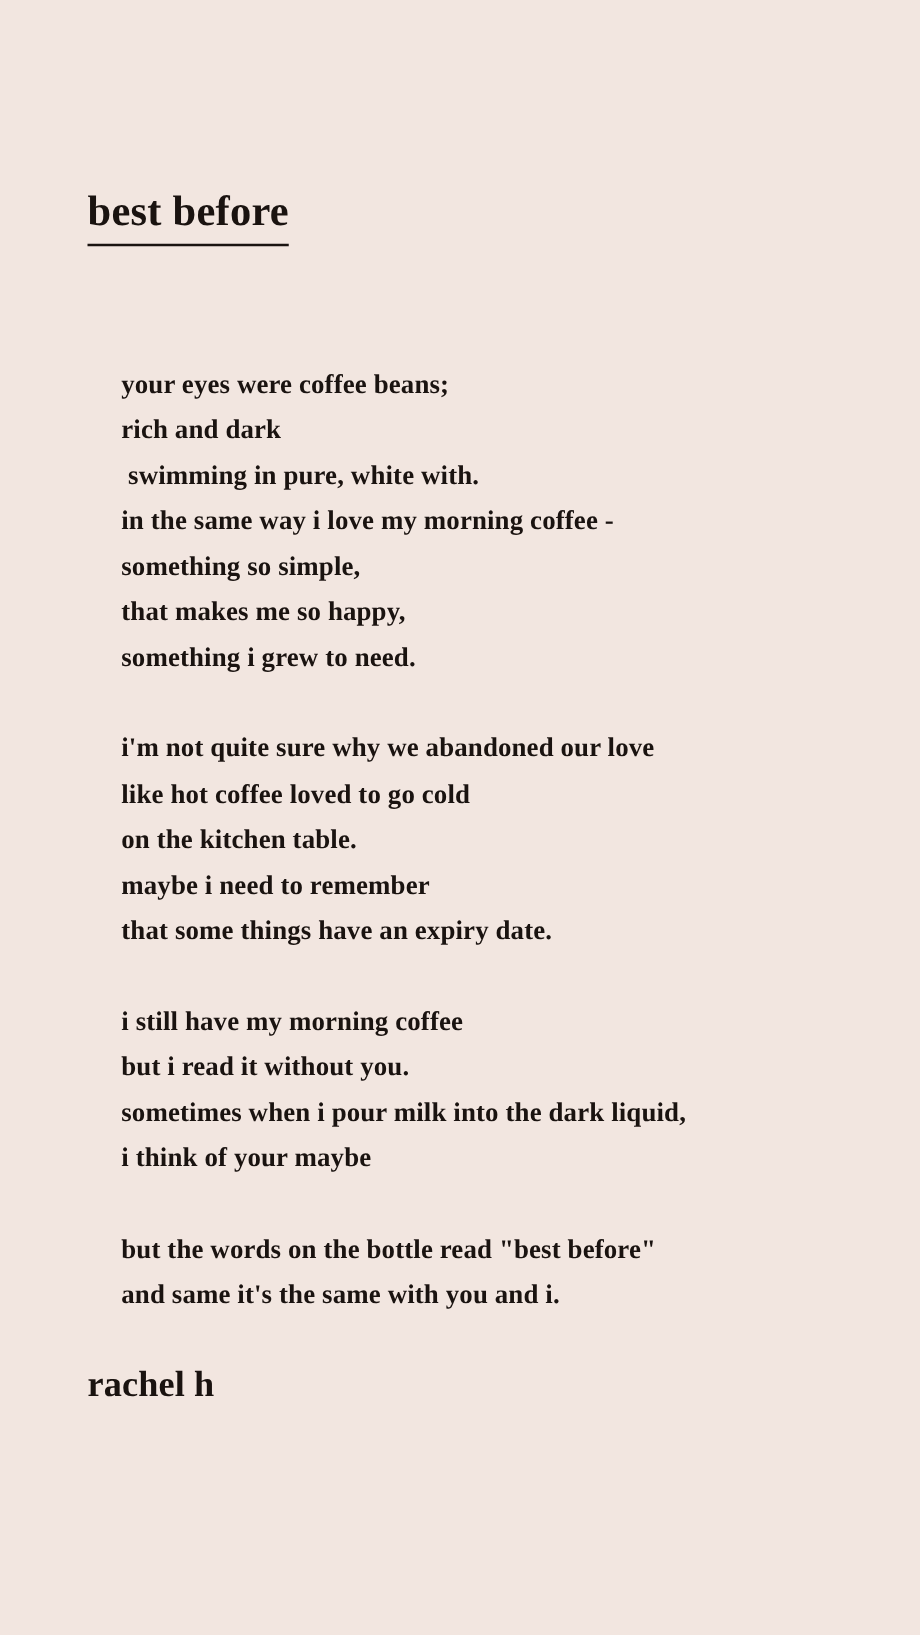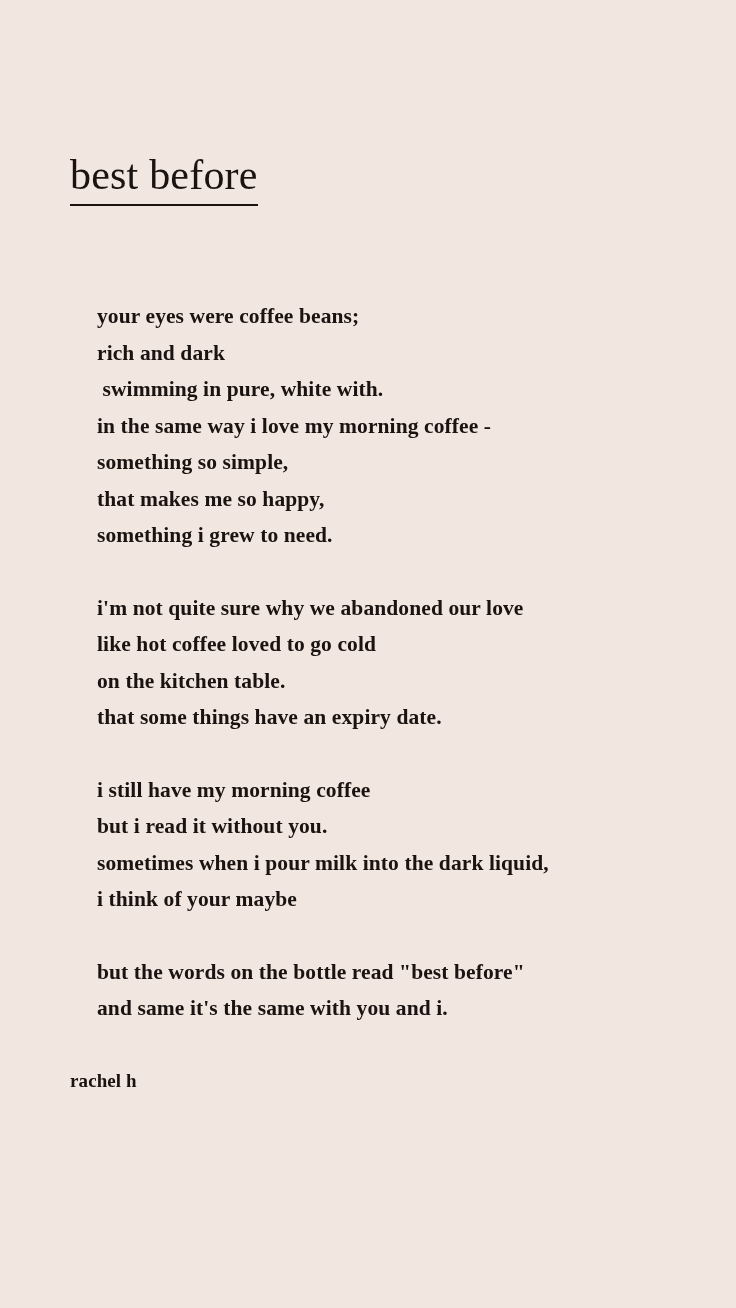--- a/index.html
+++ b/index.html
@@ -15,22 +15,22 @@
     overflow: hidden;
   }
   .page {
     position: relative;
     width: 736px;
     height: 1308px;
     box-sizing: border-box;
     padding: 150px 70px 0 70px;
   }
   .poem-title {
-    font-size: 42px;
-    font-weight: 400;
+    font-size: 34px;
+    font-weight: 700;
     letter-spacing: 0.2px;
     line-height: 1.2;
     display: inline-block;
     border-bottom: 2px solid #1a1310;
     padding-bottom: 4px;
     margin: 0 0 92px 0;
   }
   .poem-body {
     font-size: 21.5px;
     line-height: 36.5px;
@@ -42,21 +42,21 @@
   }
   .stanza:last-of-type {
     margin-bottom: 0;
   }
   .line {
     white-space: pre;
     margin-left: 27px;
   }
   .signature {
     margin-top: 36px;
-    font-size: 19px;
+    font-size: 29px;
     line-height: 36.5px;
     font-weight: 600;
   }
 </style>
 </head>
 <body>
 
 <div class="page">
 
   <h1 class="poem-title">best before</h1>
@@ -70,20 +70,21 @@
       <div class="line">in the same way i love my morning coffee -</div>
       <div class="line">something so simple,</div>
       <div class="line">that makes me so happy,</div>
       <div class="line">something i grew to need.</div>
     </div>
 
     <div class="stanza">
       <div class="line">i'm not quite sure why we abandoned our love</div>
       <div class="line">like hot coffee loved to go cold</div>
       <div class="line">on the kitchen table.</div>
+      <div class="line">maybe i need to remember</div>
       <div class="line">that some things have an expiry date.</div>
     </div>
 
     <div class="stanza">
       <div class="line">i still have my morning coffee</div>
       <div class="line">but i read it without you.</div>
       <div class="line">sometimes when i pour milk into the dark liquid,</div>
       <div class="line">i think of your maybe</div>
     </div>
 

